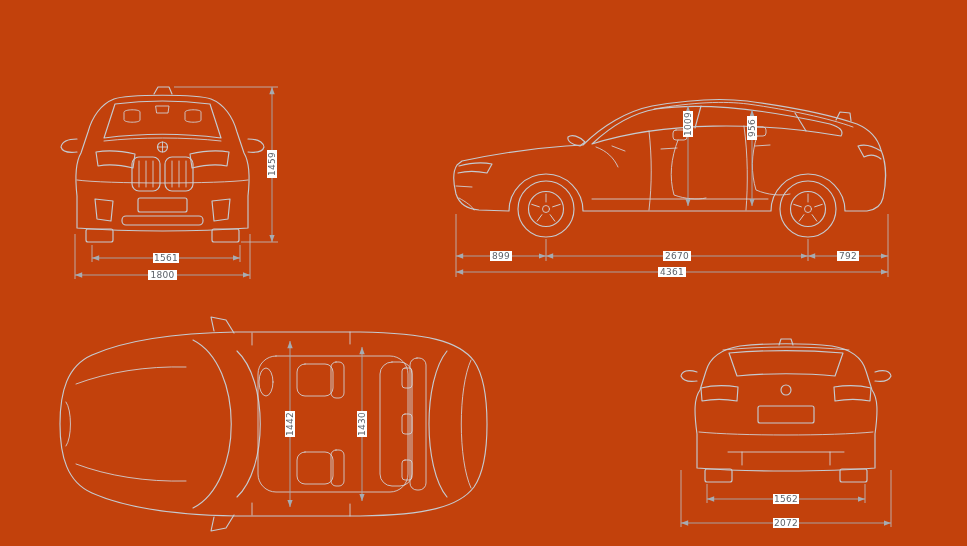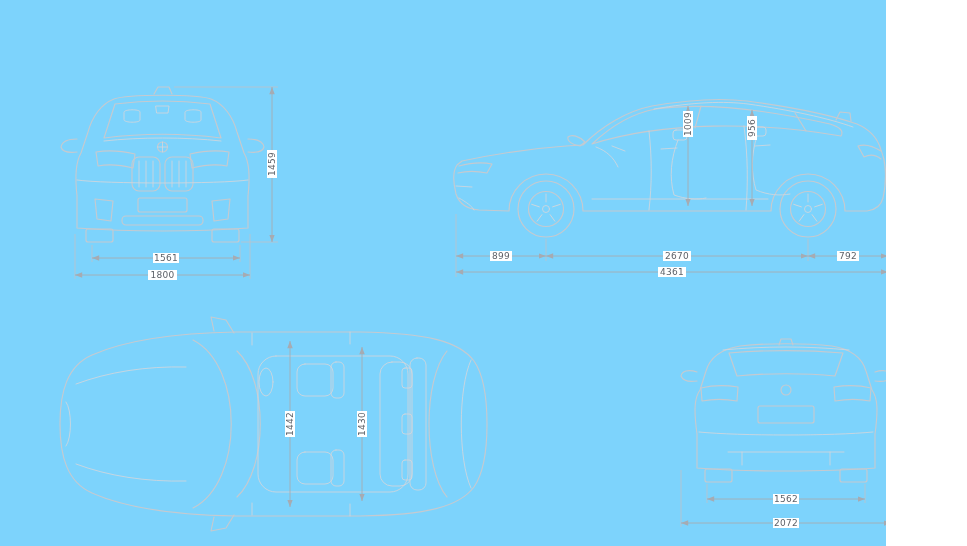--- a/index.html
+++ b/index.html
@@ -1,18 +1,18 @@
 <!DOCTYPE html>
 <html><head>
 <meta charset="utf-8">
 <style>
   *{margin:0;padding:0;box-sizing:border-box}
   html,body{background:#ffffff}
   body{font-family:"DejaVu Sans","Liberation Sans",sans-serif}
-  .stage{position:relative;width:886px;height:546px;background:#7dd3fc;overflow:hidden}
+  .stage{position:relative;width:967px;height:546px;background:#c2410c;overflow:hidden}
   .car{fill:none;stroke:#c5cad0;stroke-width:1.15;stroke-linecap:round;stroke-linejoin:round}
   .thin{fill:none;stroke:#d2d6db;stroke-width:0.85;stroke-linecap:round;stroke-linejoin:round}
   .dim{fill:none;stroke:#a6abb2;stroke-width:0.9}
   .ext{fill:none;stroke:#bfc3c9;stroke-width:0.8}
   .gap{fill:#ffffff}
   .dimtext{font-family:"DejaVu Sans","Liberation Sans",sans-serif;font-size:9px;fill:#5d6269;letter-spacing:0.3px}
 </style>
 </head>
 <body>
 

